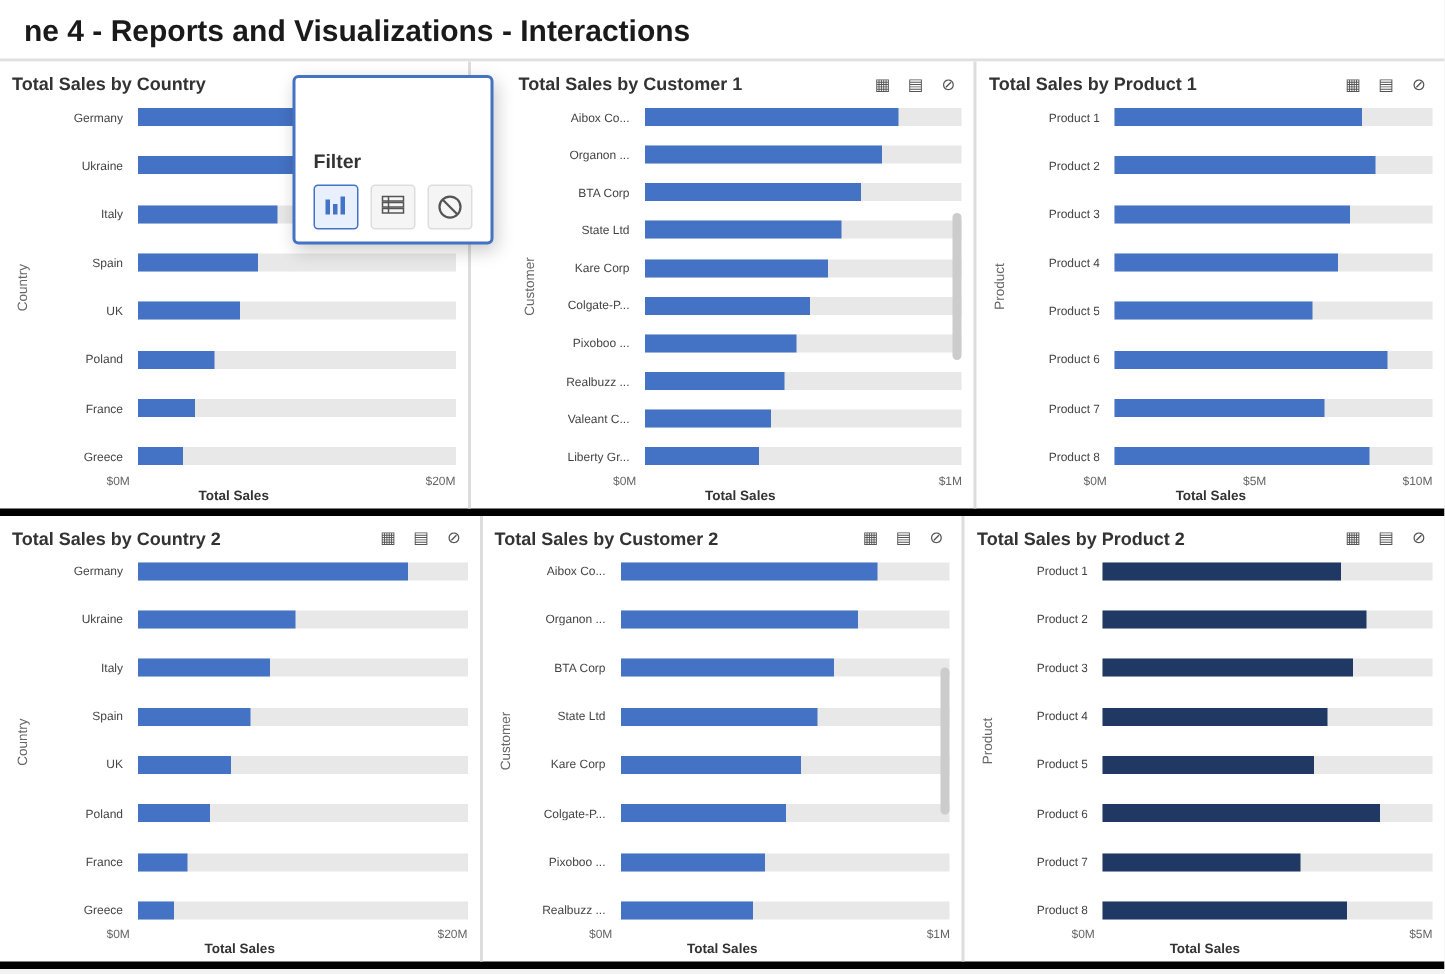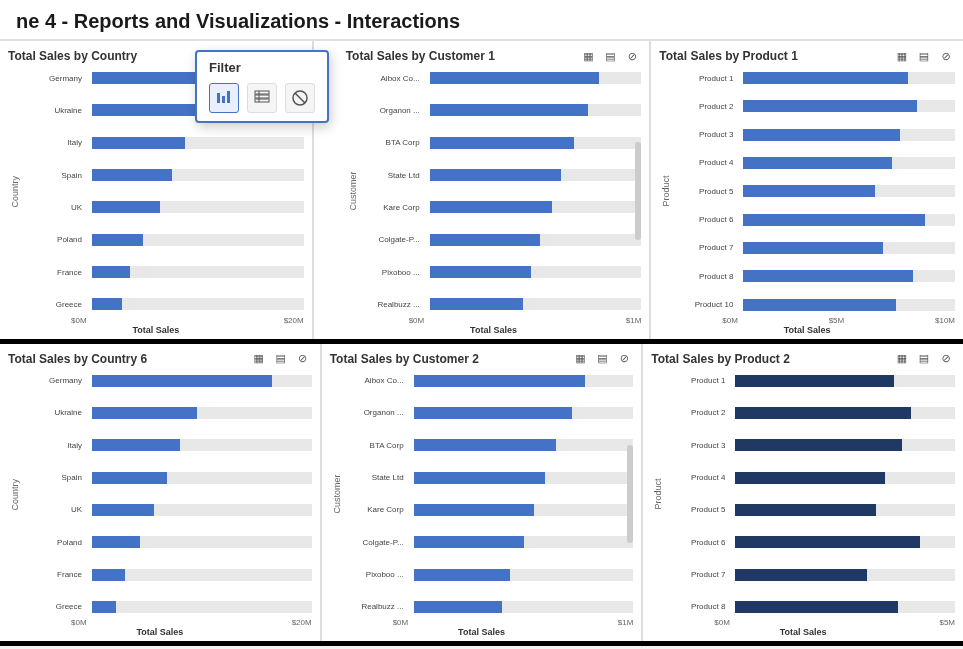--- a/index.html
+++ b/index.html
@@ -180,20 +180,21 @@
       padding: 8px 12px;
       box-shadow: 2px 4px 12px rgba(0,0,0,0.2);
       min-width: 110px;
     }
 
     .filter-popup-title {
       font-size: 13px;
       font-weight: 600;
       color: #333;
       margin-bottom: 8px;
+      margin-top: 40px;
     }
 
     .filter-popup-icons {
       display: flex;
       gap: 8px;
       align-items: center;
     }
 
     .filter-btn {
       width: 30px;
@@ -358,20 +359,32 @@
                 <div class="bar-container">
                   <div class="bar-fill bar-fill-blue" style="width: 48%;"></div>
                 </div>
               </div>
               <div class="bar-row">
                 <div class="bar-label">Realbuzz ...</div>
                 <div class="bar-container">
                   <div class="bar-fill bar-fill-blue" style="width: 44%;"></div>
                 </div>
               </div>
+              <div class="bar-row">
+                <div class="bar-label">Valeant C...</div>
+                <div class="bar-container">
+                  <div class="bar-fill bar-fill-blue" style="width: 40%;"></div>
+                </div>
+              </div>
+              <div class="bar-row">
+                <div class="bar-label">Liberty Gr...</div>
+                <div class="bar-container">
+                  <div class="bar-fill bar-fill-blue" style="width: 36%;"></div>
+                </div>
+              </div>
             </div>
           <div class="scrollbar-indicator"></div>
         </div>
         <div class="x-axis-area">
           <div class="x-axis-ticks">
             <span class="x-tick">$0M</span>
             <span class="x-tick">$1M</span>
           </div>
           <div class="x-axis-title">Total Sales</div>
         </div>
@@ -432,46 +445,40 @@
                 <div class="bar-container">
                   <div class="bar-fill bar-fill-blue" style="width: 66%;"></div>
                 </div>
               </div>
               <div class="bar-row">
                 <div class="bar-label">Product 8</div>
                 <div class="bar-container">
                   <div class="bar-fill bar-fill-blue" style="width: 80%;"></div>
                 </div>
               </div>
-              <div class="bar-row">
-                <div class="bar-label">Product 10</div>
-                <div class="bar-container">
-                  <div class="bar-fill bar-fill-blue" style="width: 72%;"></div>
-                </div>
-              </div>
             </div>
         </div>
         <div class="x-axis-area">
           <div class="x-axis-ticks">
             <span class="x-tick">$0M</span>
             <span class="x-tick">$5M</span>
             <span class="x-tick">$10M</span>
           </div>
           <div class="x-axis-title">Total Sales</div>
         </div>
       </div>
     </div>
 
   </div>
 
   <div class="row">
 
     <div class="chart-panel">
       <div class="chart-header">
-        <span class="chart-title">Total Sales by Country 6</span>
+        <span class="chart-title">Total Sales by Country 2</span>
         <div class="chart-icons">
           <div class="chart-icon">▦</div>
           <div class="chart-icon">▤</div>
           <div class="chart-icon">⊘</div>
         </div>
       </div>
       <div class="chart-area">
         <div class="bar-chart">
           <div class="y-axis-label">Country</div>
           <div class="chart-inner" id="bars-country-2">

